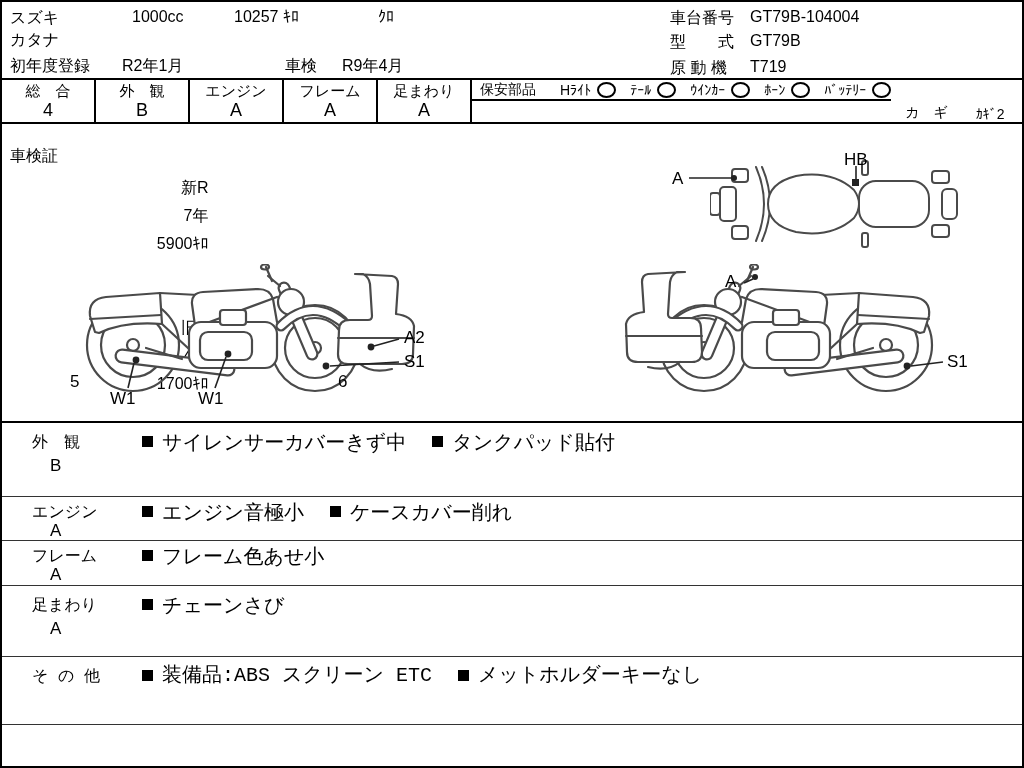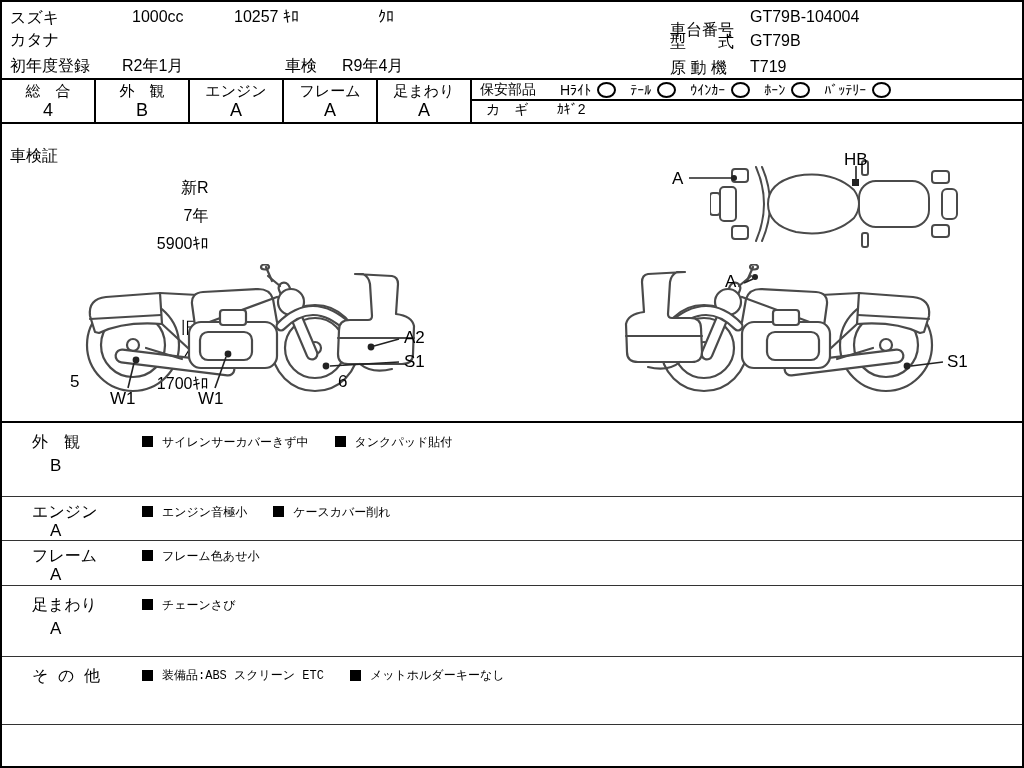--- a/index.html
+++ b/index.html
@@ -9,27 +9,27 @@
   
   .header { position:relative; height:76px; flex:none; }
   .header span { position:absolute; font-size:16px; white-space:pre; }
   .model-name { font-size:17px; }
 
   
   .grade-row { flex:none; height:42px; border-top:2px solid #000; border-bottom:2px solid #000; display:flex; box-sizing:content-box; }
   .grade-cell { width:94px; flex:none; border-right:2px solid #000; box-sizing:border-box; text-align:center; padding-top:1px; }
   .grade-cell .lbl { display:block; font-size:15px; line-height:19px; white-space:pre; }
   .grade-cell .val { display:block; font-size:18px; line-height:20px; }
-  .safety { flex:1; display:flex; flex-direction:column; }
+  .safety { flex:1; display:flex; flex-direction:row; }
   .safety-top { height:21px; border-bottom:2px solid #000; box-sizing:border-box; display:flex; align-items:center; padding-left:8px; font-size:14px; }
   .safety-label { margin-right:10px; white-space:pre; }
   .s-item { display:flex; align-items:center; margin-left:14px; }
   .s-item:first-of-type { margin-left:0; }
   .circ { display:inline-block; width:15px; height:12px; border:2px solid #000; border-radius:50%; margin-left:6px; }
-  .safety-bottom { flex:1; display:flex; align-items:flex-start; padding-left:14px; font-size:14px; }
+  .safety-bottom { flex:1; display:flex; align-items:flex-end; padding-left:14px; font-size:14px; }
   .key-label { white-space:pre; }
   .key-value { margin-left:28px; }
 
   
   .main-box { flex:none; height:299px; border-bottom:2px solid #000; box-sizing:border-box; position:relative; }
   .cert { position:absolute; left:8px; top:22px; display:flex; font-size:16px; }
   .cert-label { width:92px; white-space:pre; }
   .cert-row { line-height:28px; white-space:pre;text-align:right; }
   .cert-row span { display:inline-block; }
   .c-period { width:50px; }
@@ -47,21 +47,21 @@
 
   
   .cond-row { position:relative; flex:none; border-bottom:1px solid #333; box-sizing:border-box; }
   .h74 { height:74px; } .h44 { height:44px; } .h45 { height:45px; } .h71 { height:71px; } .h68 { height:68px;font-family:Liberation Mono, monospace; }
   .cond-label { position:absolute; left:30px; top:9px; font-size:16px; white-space:pre; }
   .cond-grade { position:absolute; left:48px; top:33px; font-size:17px; }
   .short .cond-label { top:5px; }
   .short .cond-grade { top:24px; }
   .cond-items { position:absolute; left:140px; top:9px; display:flex; }
   .short .cond-items { top:5px; }
-  .item { display:flex; align-items:flex-start; margin-right:26px; font-size:12px; line-height:20px; }
+  .item { display:flex; align-items:flex-start; margin-right:26px; font-size:20px; line-height:20px; }
   .sq { width:11px; height:11px; background:#000; margin-right:9px; margin-top:4px; flex:none; }
   .cond-empty { flex:1; }
 
   .defs { position:absolute; width:0; height:0; overflow:hidden; }
 </style>
 </head>
 <body>
 
 <svg class="defs" aria-hidden="true">
   <defs>
@@ -127,21 +127,21 @@
   <div class="header">
     <span style="left:8px;top:6px">スズキ</span>
     <span style="left:130px;top:6px">1000cc</span>
     <span style="left:232px;top:6px">10257 ｷﾛ</span>
     <span style="left:376px;top:6px">ｸﾛ</span>
     <span class="model-name" style="left:8px;top:28px">カタナ</span>
     <span style="left:8px;top:54px">初年度登録</span>
     <span style="left:120px;top:54px">R2年1月</span>
     <span style="left:283px;top:54px">車検</span>
     <span style="left:340px;top:54px">R9年4月</span>
-    <span style="left:668px;top:18px">車台番号</span>
+    <span style="left:668px;top:6px">車台番号</span>
     <span style="left:748px;top:6px">GT79B-104004</span>
     <span style="left:668px;top:30px">型　　式</span>
     <span style="left:748px;top:30px">GT79B</span>
     <span style="left:668px;top:56px">原 動 機</span>
     <span style="left:748px;top:56px">T719</span>
   </div>
 
   <div class="grade-row">
     <div class="grade-cell">
       <span class="lbl">総　合</span>

